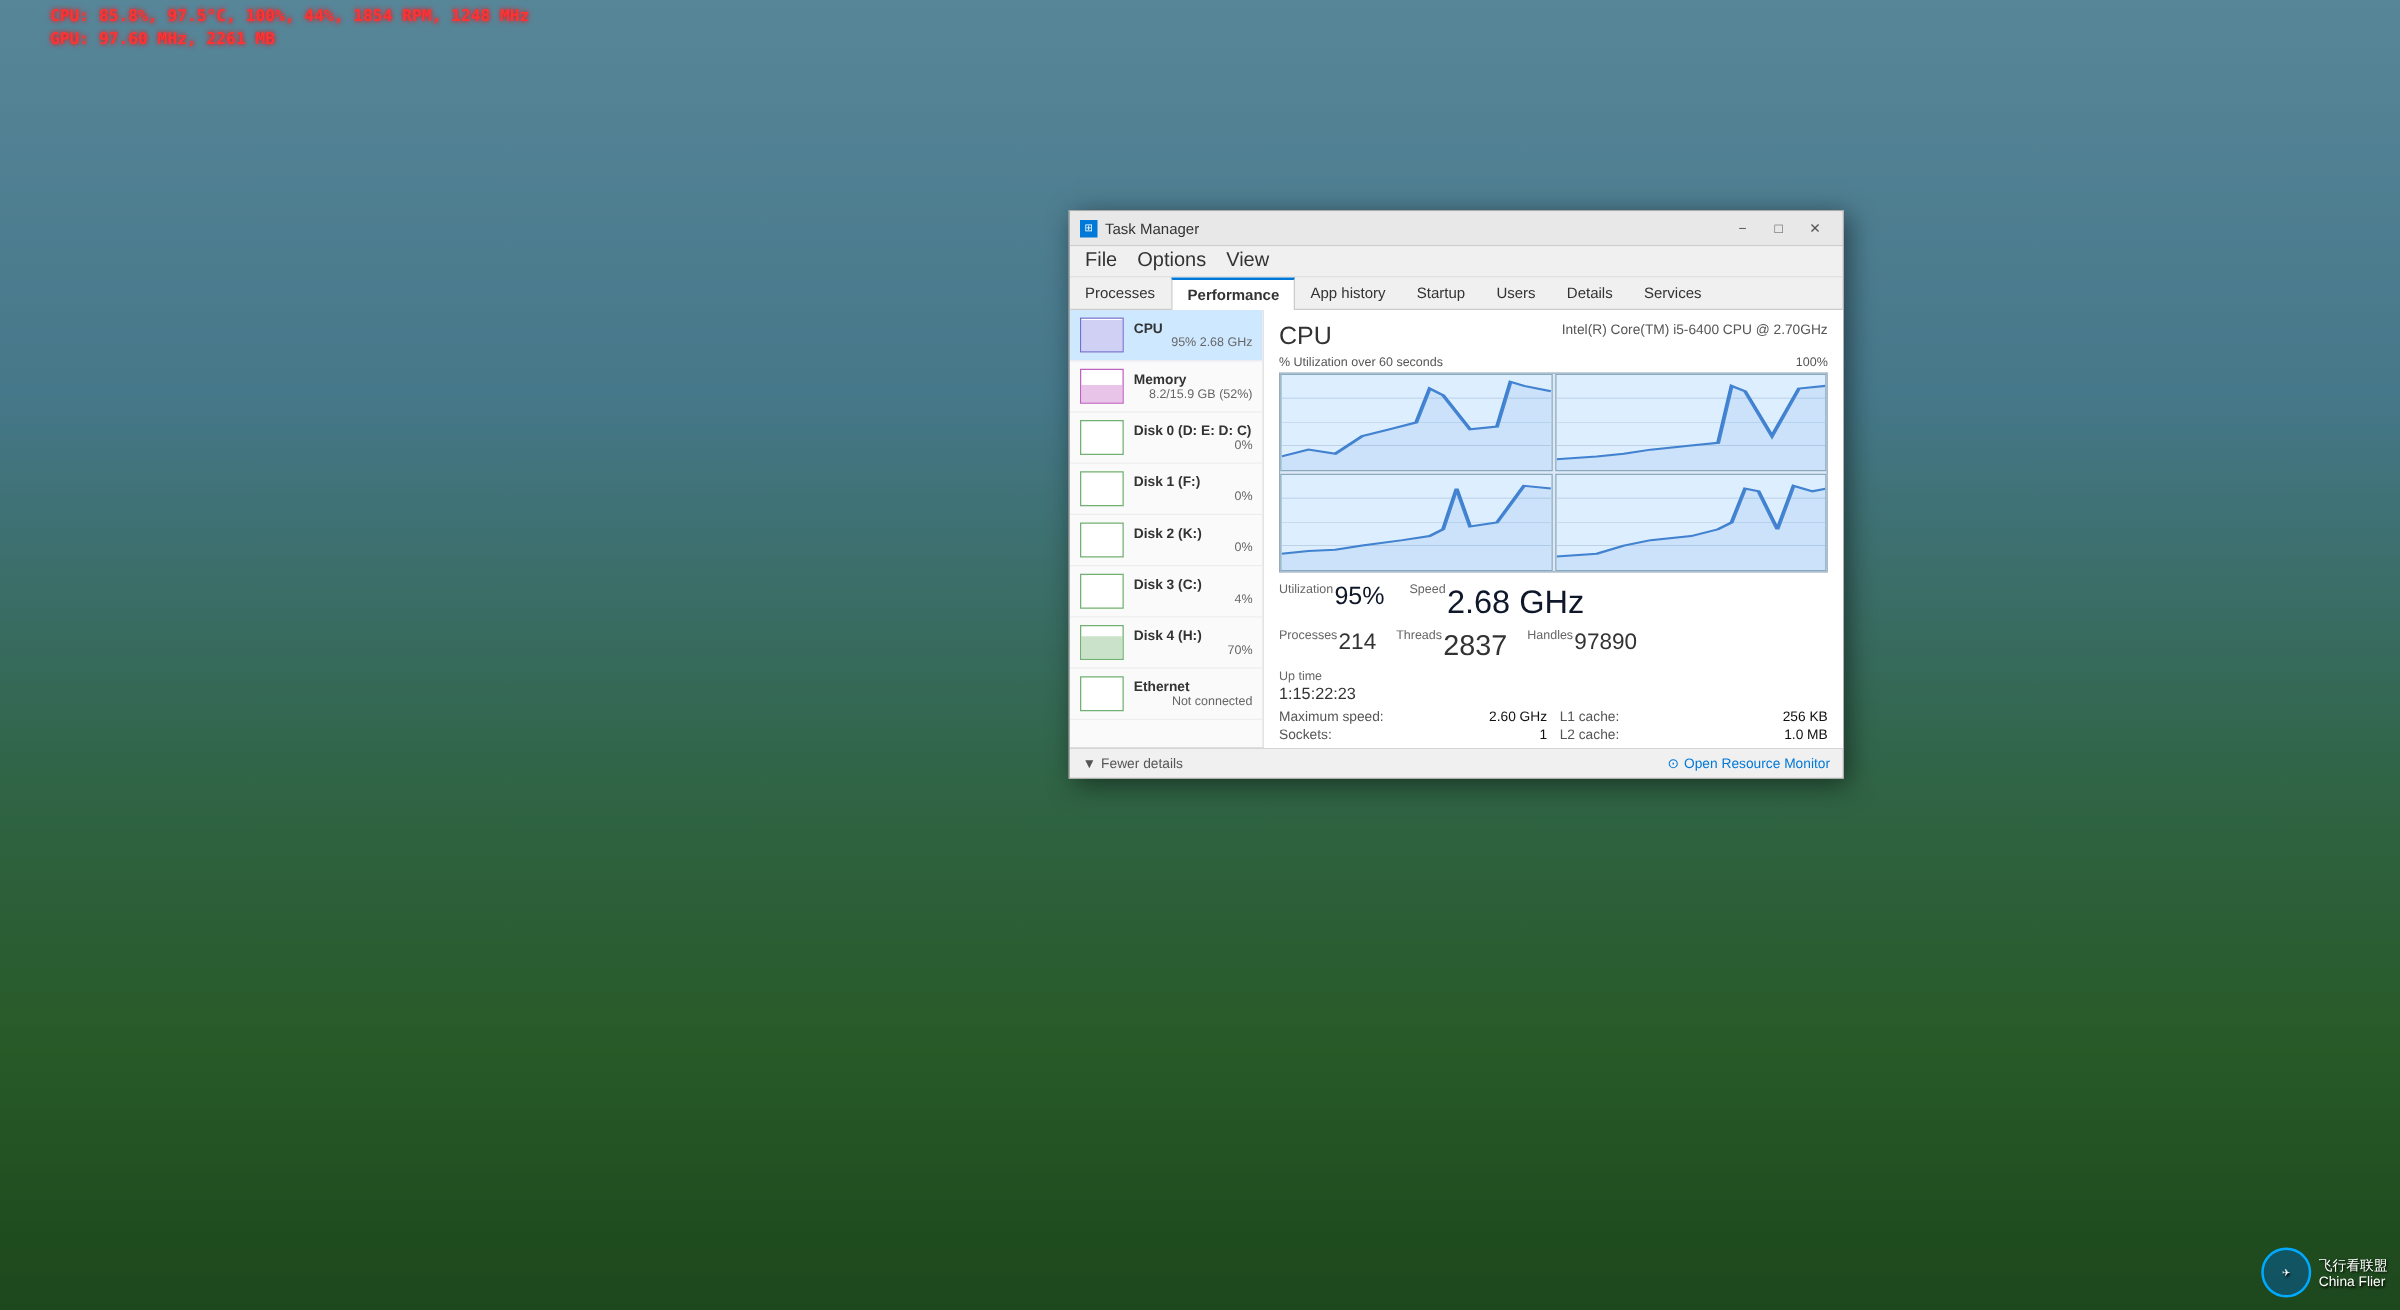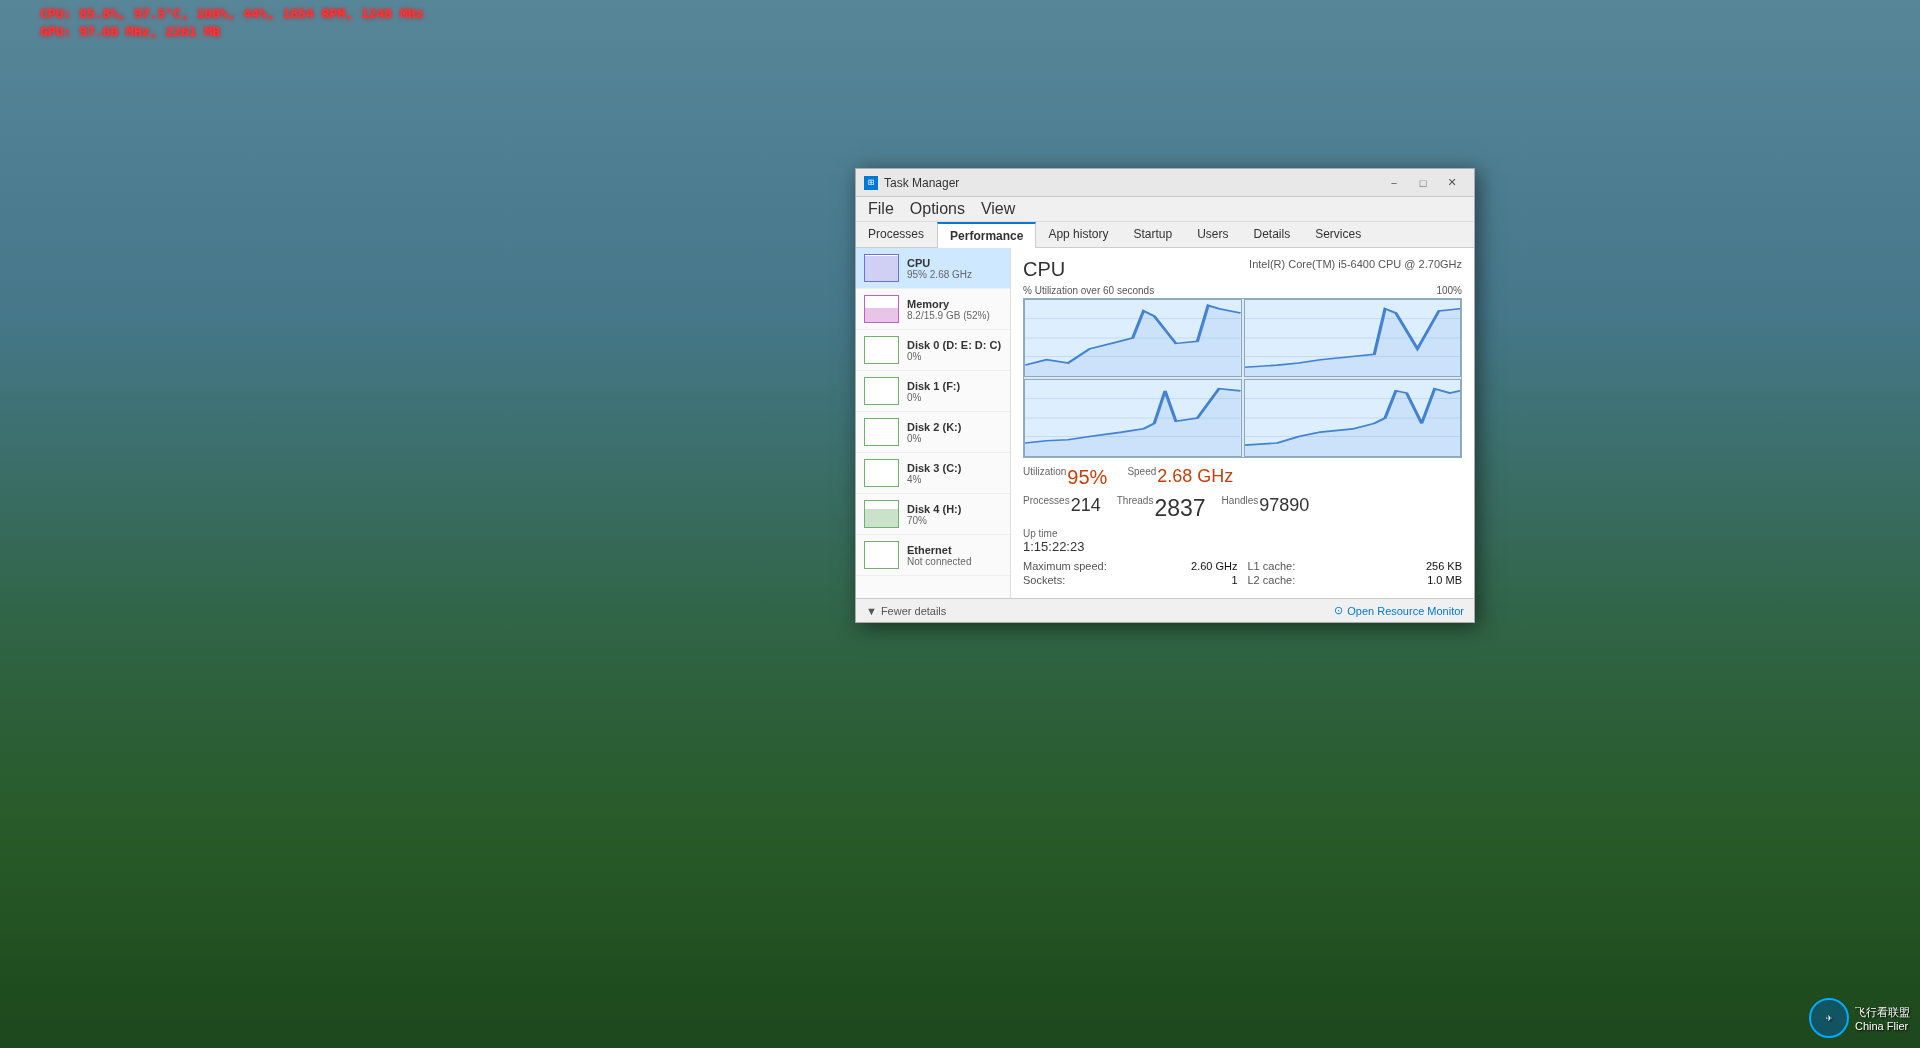--- a/index.html
+++ b/index.html
@@ -136,21 +136,21 @@
       background: rgba(180,60,180,0.3);
       height: 52%;
     }
     .disk4-graph-fill {
       position: absolute; bottom: 0; left: 0; right: 0;
       background: rgba(80,160,80,0.3);
       height: 70%;
     }
     .tm-device-info { flex: 1; min-width: 0; }
     .tm-device-name { font-size: 11px; font-weight: 600; color: #333; white-space: nowrap; overflow: hidden; text-overflow: ellipsis; }
-    .tm-device-val { font-size: 10px; color: #666; }
+    .tm-device-val { font-size: 10px; color: #666; text-align: right; }
 
     
     .tm-right {
       flex: 1;
       background: #fff;
       padding: 10px 12px;
       overflow-y: auto;
     }
     .cpu-header {
       display: flex; justify-content: space-between; align-items: flex-start;
@@ -173,22 +173,22 @@
       position: relative;
       overflow: hidden;
     }
     .cpu-core-chart svg { width: 100%; height: 100%; }
 
     .cpu-stats-row {
       display: flex; gap: 20px; margin-bottom: 6px; flex-wrap: wrap;
     }
     .cpu-stat-group { display: flex; flex-direction: row; gap: 1px; }
     .cpu-stat-label { font-size: 10px; color: #666; }
-    .cpu-stat-value { font-size: 20px; color: #c2410c; font-weight: 300; }
-    .cpu-stat-value.large { font-size: 18px; }
+    .cpu-stat-value { font-size: 20px; color: #0f172a; font-weight: 300; }
+    .cpu-stat-value.large { font-size: 26px; }
 
     .cpu-detail-grid {
       display: grid; grid-template-columns: 1fr 1fr; gap: 2px 10px;
       font-size: 11px; margin-top: 4px;
     }
     .cpu-detail-row { display: flex; justify-content: space-between; }
     .cpu-detail-label { color: #555; }
     .cpu-detail-val { color: #111; font-weight: 500; }
 
     .tm-footer {

